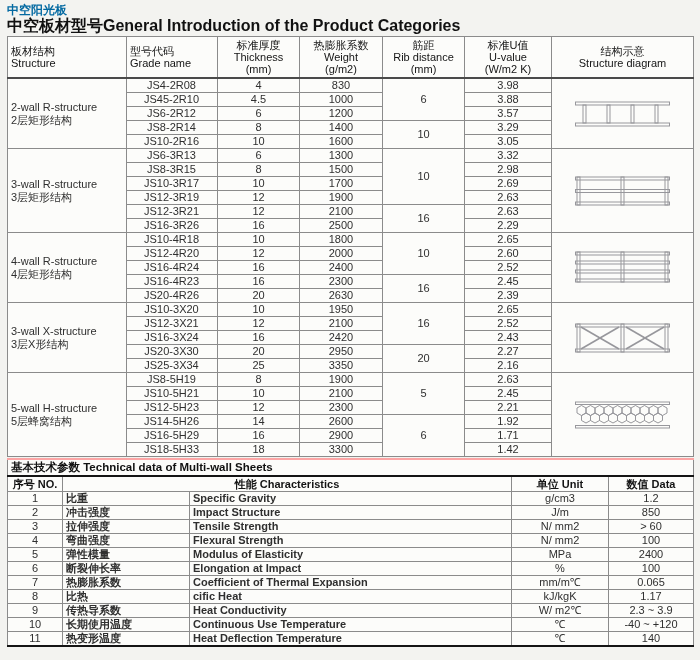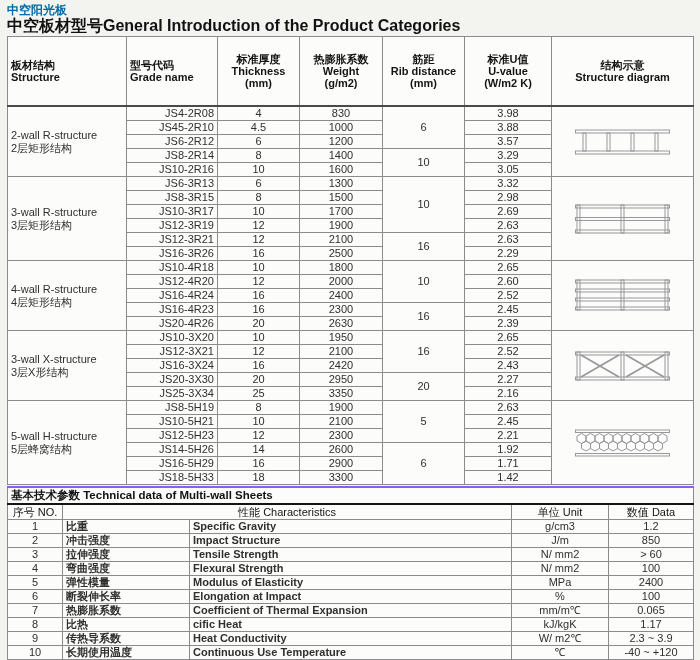--- a/index.html
+++ b/index.html
@@ -4,31 +4,31 @@
 <style>
   html,body{margin:0;padding:0;width:700px;height:660px;overflow:hidden;
     background:#f3f3f0;font-family:"Liberation Sans",sans-serif;}
   .page{padding:3px 7px 0 7px;}
   .title1{font-weight:bold;font-size:12px;color:#0369a1;line-height:15px;}
   .title2{font-weight:bold;font-size:16px;color:#111;line-height:15px;margin-bottom:3px;}
   .sectionTitle{font-weight:bold;font-size:12px;color:#111;line-height:14px;margin:9px 0 2px 0;}
   table{border-collapse:collapse;table-layout:fixed;width:686px;background:#fcfcfa;}
   #t1 th,#t1 td,#t2 th,#t2 td{border:1px solid #8b8b8b;font-size:11px;color:#2f2f2f;
     padding:0 3px;overflow:hidden;}
-  #t1 thead th{font-weight:bold;color:#141414;line-height:12px;padding:16px 3px;
+  #t1 thead th{font-weight:normal;color:#141414;line-height:12px;padding:2px 3px;
     vertical-align:middle;text-align:center;border-bottom:2px solid #4a4a4a;}
   #t1 thead th.al{text-align:left;}
   #t1 tbody td{height:13px;line-height:13px;white-space:nowrap;text-align:center;}
-  #t1 td.gradeCell{text-align:right;padding-left:2px;}
+  #t1 td.gradeCell{text-align:center;padding-left:2px;}
   #t1 td.structCell{text-align:left;vertical-align:middle;line-height:13px;}
   #t1 td.diagCell{text-align:center;vertical-align:middle;}
   #t2{margin-top:1px;border-bottom:2px solid #141414;}
   #t2 td.bannerCell{font-weight:bold;color:#111;font-size:11.5px;text-align:left;
-    border-top:2px solid #8b5cf6;border-bottom:2px solid #141414;height:15px;line-height:15px;}
-  #t2 thead th{font-weight:normal;color:#141414;text-align:center;height:14px;line-height:14px;}
+    border-top:2px solid #fca5a5;border-bottom:2px solid #141414;height:15px;line-height:15px;}
+  #t2 thead th{font-weight:bold;color:#141414;text-align:center;height:14px;line-height:14px;}
   #t2 tbody td{height:13px;line-height:13px;white-space:nowrap;text-align:center;}
   #t2 tbody td.cnCell,#t2 tbody td.enCell{text-align:left;font-weight:bold;}
   svg.diag{display:block;margin:0 auto;}
 </style>
 </head>
 <body>
 
 <div class="page">
 
   <div class="title1">中空阳光板</div>

